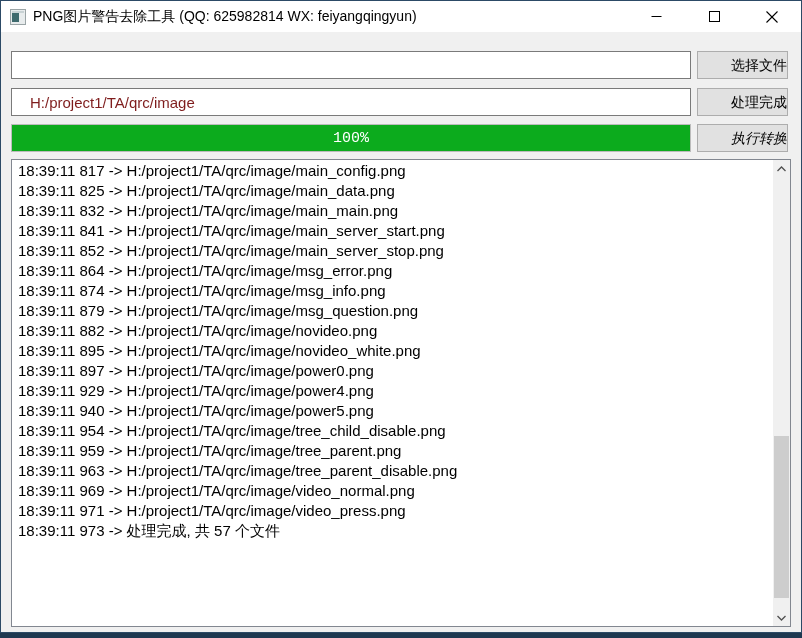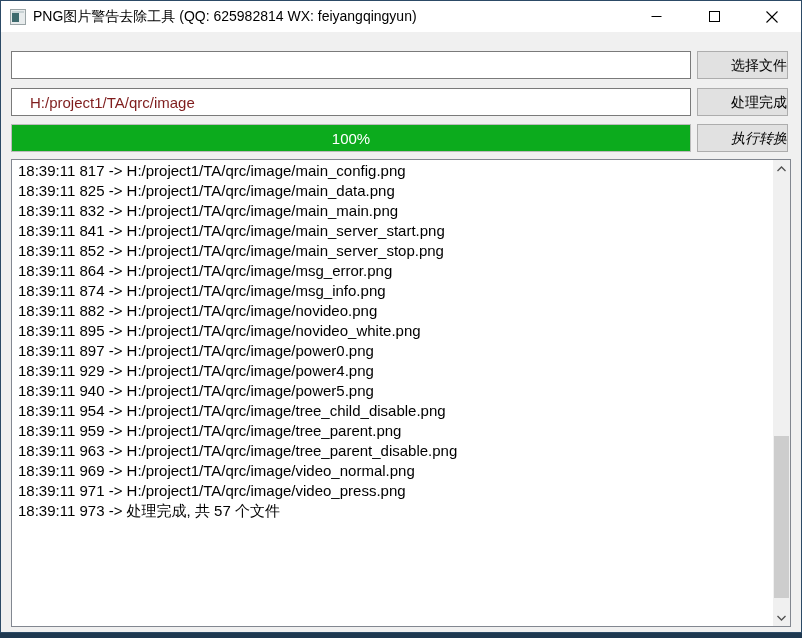--- a/index.html
+++ b/index.html
@@ -96,20 +96,21 @@
   .row1 { top: 50px; }
   .row2 { top: 87px; }
   .row3 { top: 123px; font-style: italic; }
   .progressbar {
     position: absolute;
     left: 10px; top: 123px;
     width: 680px; height: 28px;
     background: #000000;
     border: 1px solid #bcbcbc;
     overflow: hidden;
+    font-family: Liberation Mono, monospace;
   }
   .progress-fill {
     position: absolute;
     left: 0; top: 0; bottom: 0;
     width: 100%;
     background: #0cab1d;
   }
   .progress-label {
     position: absolute;
     left: 0; right: 0; top: 0; bottom: 0;
@@ -209,20 +210,21 @@
 
   <div class="logbox">
     <div class="log-list">
         <div class="log-line">18:39:11 817 -&gt; H:/project1/TA/qrc/image/main_config.png</div>
         <div class="log-line">18:39:11 825 -&gt; H:/project1/TA/qrc/image/main_data.png</div>
         <div class="log-line">18:39:11 832 -&gt; H:/project1/TA/qrc/image/main_main.png</div>
         <div class="log-line">18:39:11 841 -&gt; H:/project1/TA/qrc/image/main_server_start.png</div>
         <div class="log-line">18:39:11 852 -&gt; H:/project1/TA/qrc/image/main_server_stop.png</div>
         <div class="log-line">18:39:11 864 -&gt; H:/project1/TA/qrc/image/msg_error.png</div>
         <div class="log-line">18:39:11 874 -&gt; H:/project1/TA/qrc/image/msg_info.png</div>
+        <div class="log-line">18:39:11 879 -&gt; H:/project1/TA/qrc/image/msg_question.png</div>
         <div class="log-line">18:39:11 882 -&gt; H:/project1/TA/qrc/image/novideo.png</div>
         <div class="log-line">18:39:11 895 -&gt; H:/project1/TA/qrc/image/novideo_white.png</div>
         <div class="log-line">18:39:11 897 -&gt; H:/project1/TA/qrc/image/power0.png</div>
         <div class="log-line">18:39:11 929 -&gt; H:/project1/TA/qrc/image/power4.png</div>
         <div class="log-line">18:39:11 940 -&gt; H:/project1/TA/qrc/image/power5.png</div>
         <div class="log-line">18:39:11 954 -&gt; H:/project1/TA/qrc/image/tree_child_disable.png</div>
         <div class="log-line">18:39:11 959 -&gt; H:/project1/TA/qrc/image/tree_parent.png</div>
         <div class="log-line">18:39:11 963 -&gt; H:/project1/TA/qrc/image/tree_parent_disable.png</div>
         <div class="log-line">18:39:11 969 -&gt; H:/project1/TA/qrc/image/video_normal.png</div>
         <div class="log-line">18:39:11 971 -&gt; H:/project1/TA/qrc/image/video_press.png</div>

